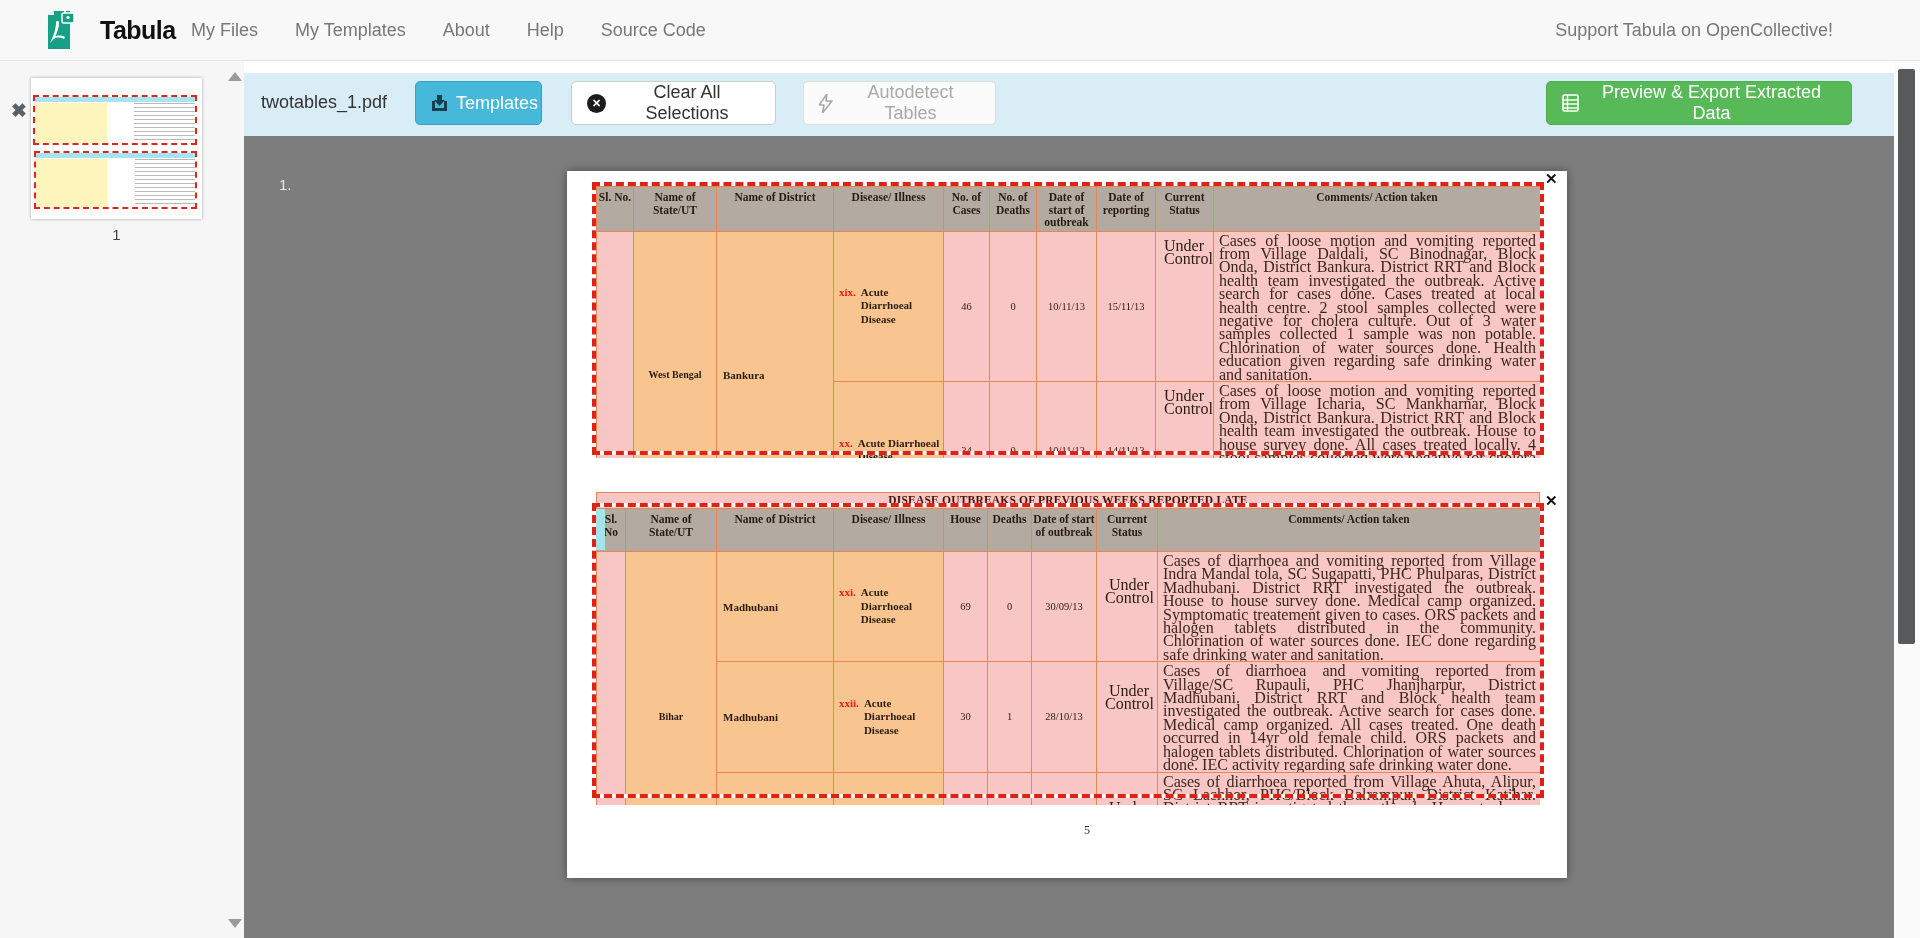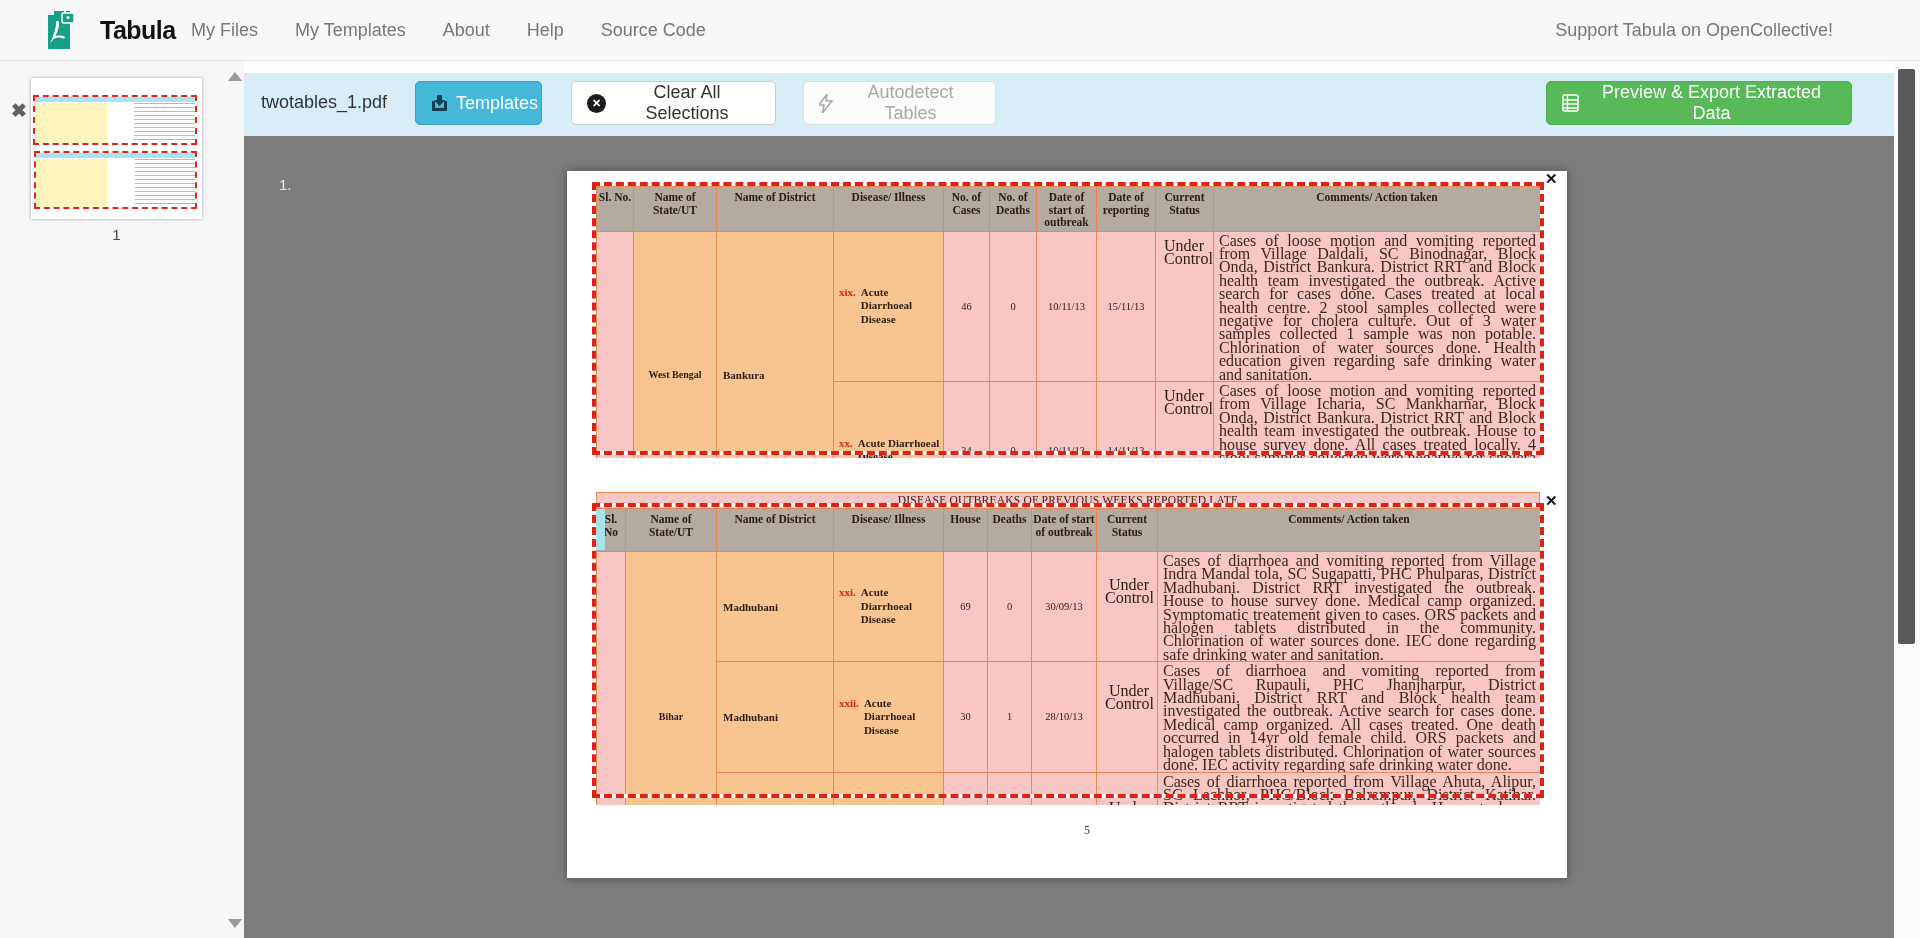--- a/index.html
+++ b/index.html
@@ -71,21 +71,21 @@
     position:absolute; left:323px; top:35px; width:1000px; height:707px;
     background:#ffffff; box-shadow:0 0 9px rgba(0,0,0,.4); cursor:crosshair;
   }
   .pdf-pagenum { position:absolute; left:500px; top:652px; width:40px; text-align:center; font-family:"Liberation Serif",serif; font-size:12px; color:#333; }
 
   
   .t1wrap { position:absolute; left:29px; top:15px; width:944px; height:272px; overflow:hidden; }
   .t2title {
     position:absolute; left:29px; top:321px; width:944px; height:26px;
     background:#f7c6c5; border:1px solid #e8874f; border-bottom:none;
-    font-family:"Liberation Serif",serif; font-weight:normal; font-size:11.5px; line-height:15px;
+    font-family:"Liberation Serif",serif; font-weight:bold; font-size:11.5px; line-height:15px;
     color:#471307; text-align:center; letter-spacing:.2px;
   }
   .t2wrap { position:absolute; left:29px; top:337px; width:944px; height:297px; overflow:hidden; }
   table.pdf-table { border-collapse:collapse; table-layout:fixed; width:944px; font-family:"Liberation Serif",serif; color:#2b1c12; }
   .pdf-table th, .pdf-table td { border:1px solid #e8874f; overflow:hidden; }
   .pdf-table th {
     background:#b3aba2; font-size:11.5px; line-height:12.5px; font-weight:bold;
     text-align:center; vertical-align:top; padding:4px 1px 2px; color:#2a1a10;
   }
   td.pink { background:#f7c6c5; }

